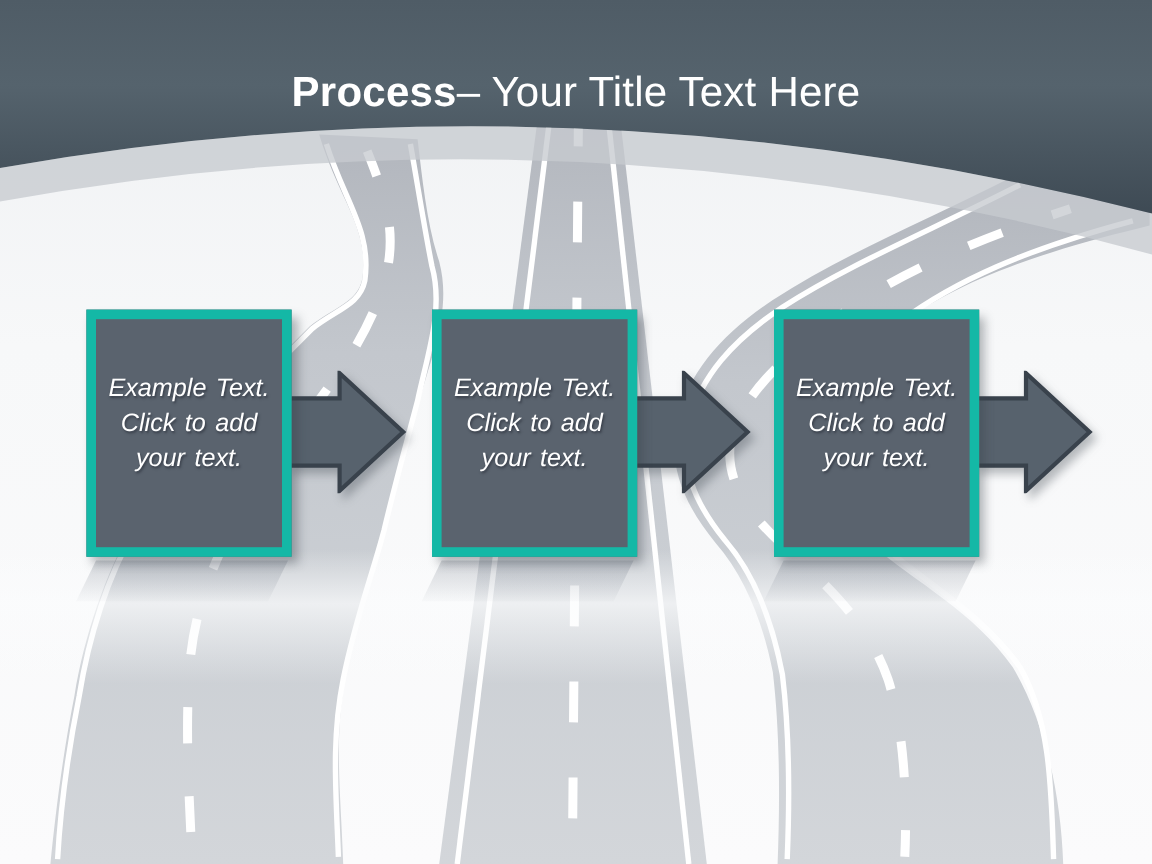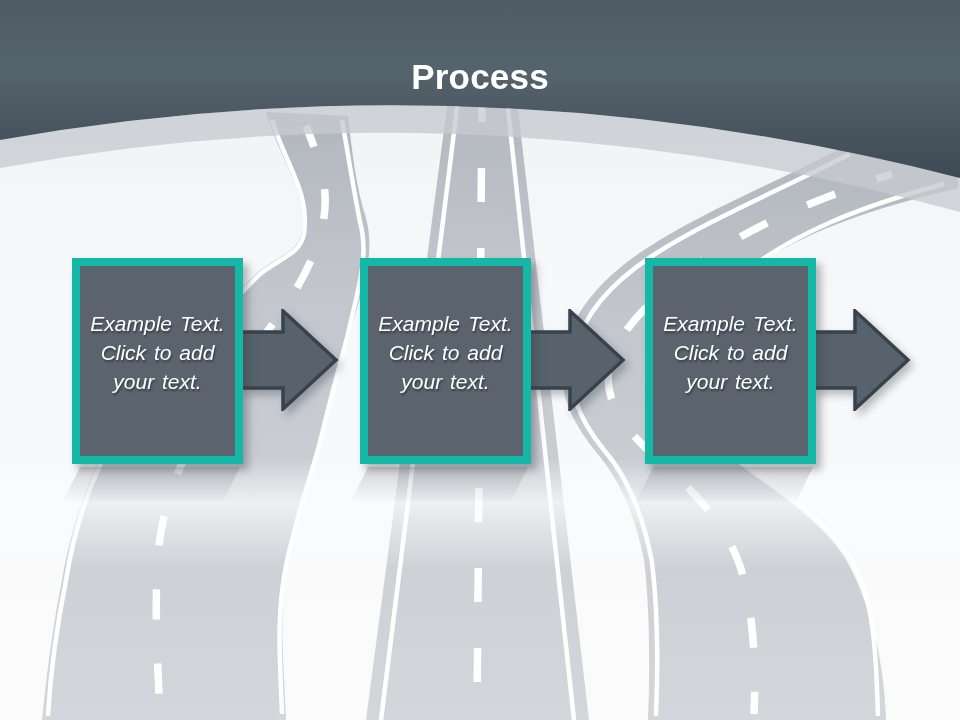--- a/index.html
+++ b/index.html
@@ -163,20 +163,21 @@
 
     <rect x="0" y="458" width="960" height="112" fill="url(#washGrad)"></rect>
 
     <path d="M 0,140 Q 480,55 960,178 L 960,212 Q 480,80 0,168 Z" fill="#c6cad0" fill-opacity="0.78"></path>
 
     <path d="M 0,0 L 960,0 L 960,178 Q 480,55 0,140 Z" fill="url(#headerGrad)"></path>
   </svg>
 
   <div class="slide-title">
     <span class="t-bold">Process</span>
+    <span class="t-rest">– Your Title Text Here</span>
   </div>
 
   <div class="step-reflection r1"></div>
   <div class="step-reflection r2"></div>
   <div class="step-reflection r3"></div>
 
   <svg class="arrow a1" viewBox="0 0 100 102">
     <polygon points="0,23 43,23 43,2 96,51 43,100 43,79 0,79" fill="#57626d" stroke="#39424c" stroke-width="3.5"></polygon>
   </svg>
   <svg class="arrow a2" viewBox="0 0 100 102">

